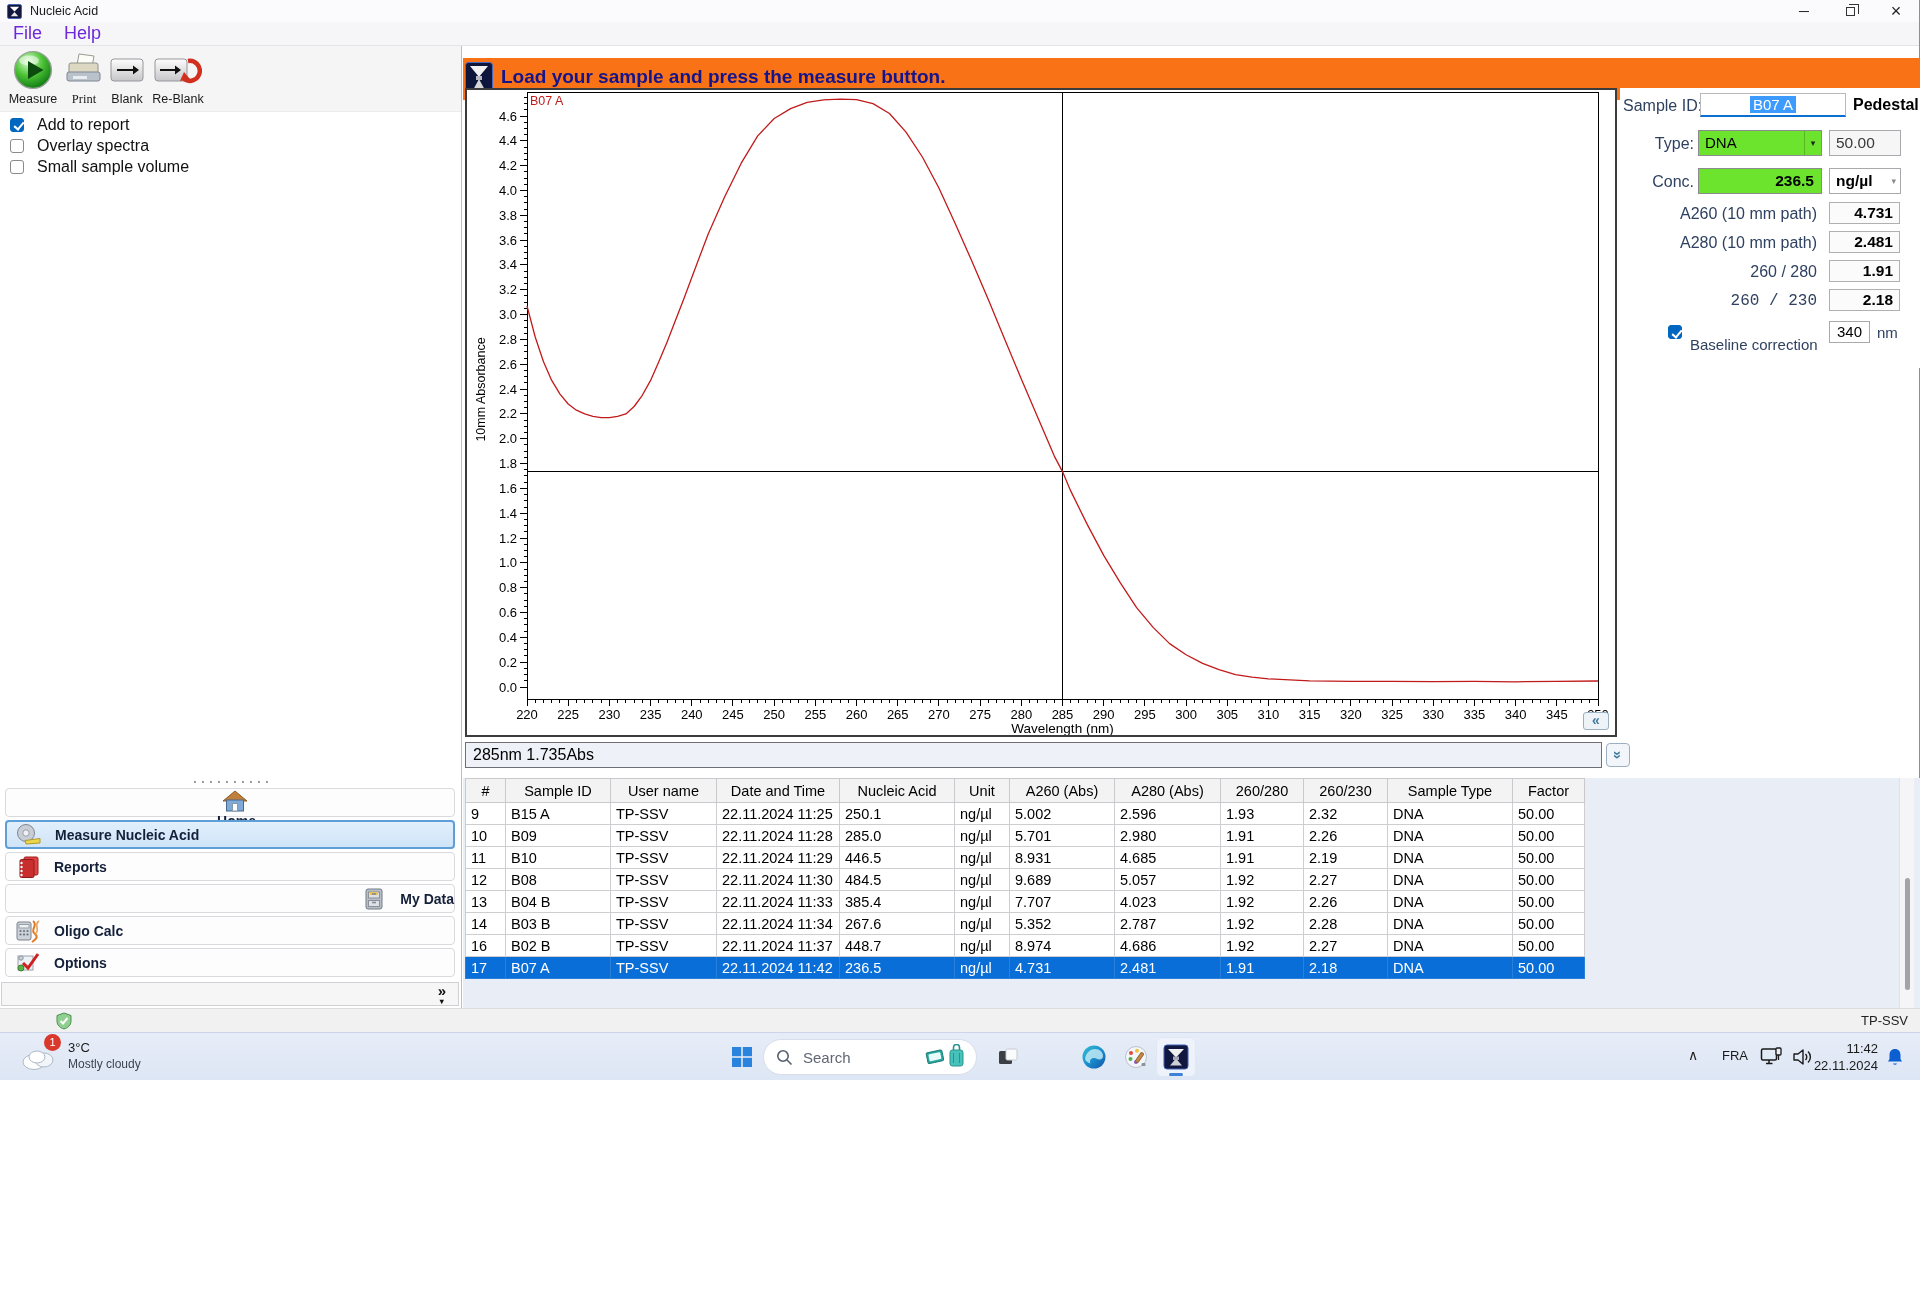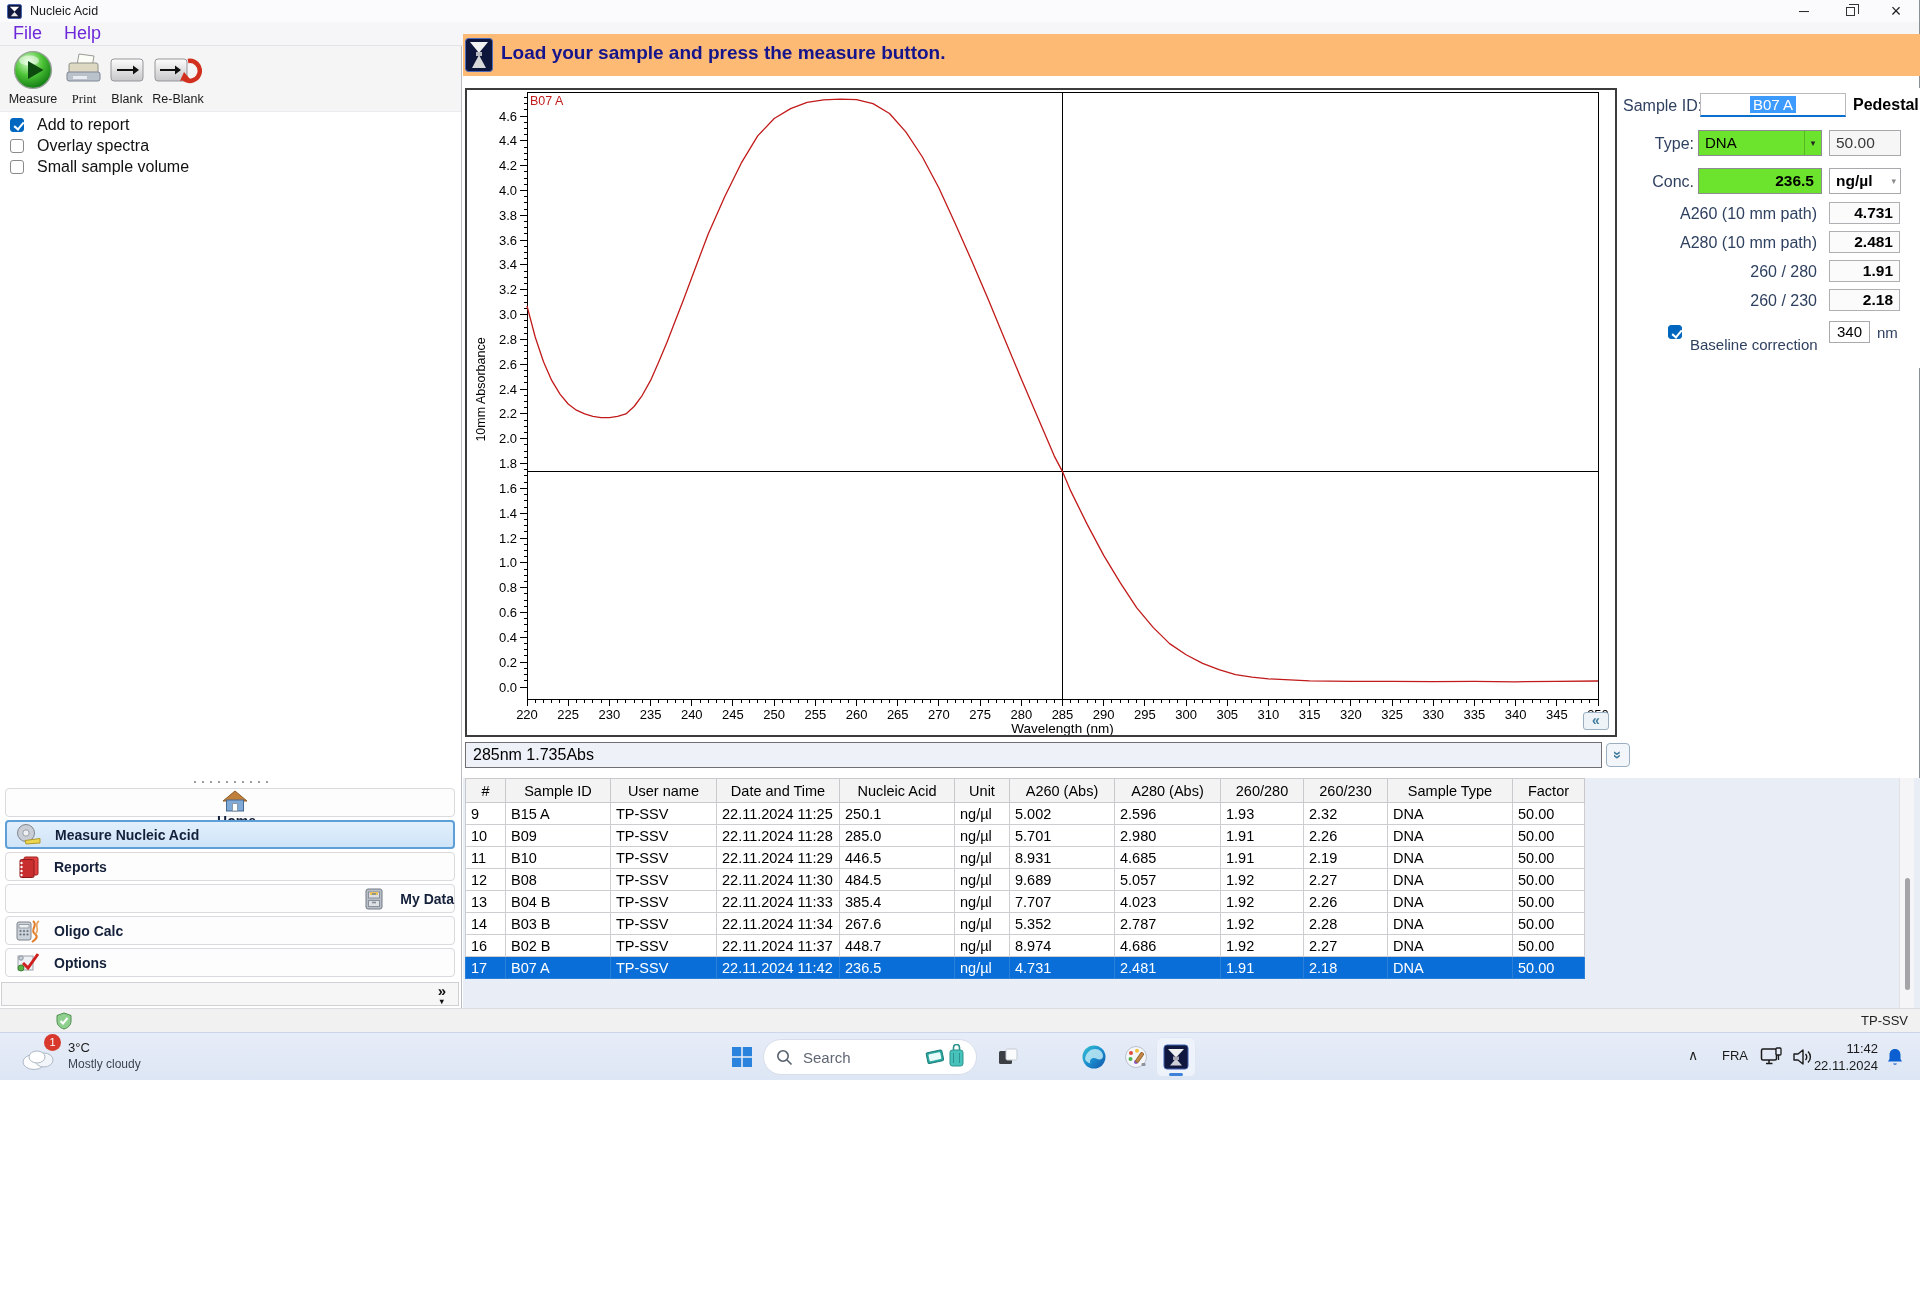--- a/index.html
+++ b/index.html
@@ -43,21 +43,21 @@
   .nav-footer { position:absolute; left:1px; top:936px; width:458px; height:24px; background:#f6f6f7; border:1px solid #cfcfd4; }
   .nav-more { position:absolute; right:12px; top:0px; font-size:15px; font-weight:bold; color:#111; line-height:16px; text-align:center; }
   .nav-more-caret { display:block; font-size:8px; line-height:6px; color:#111; }
 
   
   .app-status { position:absolute; left:0; top:1008px; width:1920px; height:24px; background:#f1f1f2; border-top:1px solid #dcdce0; }
   .shield { position:absolute; left:55px; top:3px; }
   .status-user { position:absolute; right:12px; top:4px; font-size:13px; color:#222; }
 
   
-  .message-bar { position:absolute; left:463px; top:34px; width:1457px; height:42px; background:#fdba74; }
+  .message-bar { position:absolute; left:463px; top:58px; width:1457px; height:42px; background:#f97316; }
   .msg-ico { position:absolute; left:2px; top:4px; }
   .msg-text { position:absolute; left:38px; top:8px; font-size:19px; font-weight:bold; color:#14148c; }
 
   .chart-box { position:absolute; left:465px; top:88px; width:1152px; height:649px; background:#fff; border:2px solid #3c3c3c; }
   .collapse-btn { position:absolute; right:6px; bottom:5px; width:26px; height:18px; border:1px solid #9ab0c2; border-radius:3px; background:#eef3f8; color:#417c9e; font-size:14px; font-weight:bold; line-height:15px; text-align:center; }
 
   .readout { position:absolute; left:465px; top:742px; width:1137px; height:26px; border:1px solid #6f6f74; background:#eef1f8; font-size:16px; color:#000; line-height:24px; padding-left:7px; }
   .expand-btn { position:absolute; left:1606px; top:743px; width:24px; height:24px; border:1px solid #9ab0c2; border-radius:4px; background:#f2f6fa; color:#417c9e; font-size:15px; font-weight:bold; text-align:center; line-height:22px; }
   .expand-btn span { display:inline-block; transform:rotate(90deg); }
 
@@ -617,21 +617,21 @@
         <span>ng/µl</span>
         <span style="position:absolute;right:4px;top:0;font-size:9px;color:#8a8a8a;line-height:24px;font-weight:normal;">▾</span>
       </div>
 
       <span class="lbl-right" style="top:117px;">A260 (10 mm path)</span>
       <div class="val-box" style="top:114px;">4.731</div>
       <span class="lbl-right" style="top:146px;">A280 (10 mm path)</span>
       <div class="val-box" style="top:143px;">2.481</div>
       <span class="lbl-right" style="top:175px;">260 / 280</span>
       <div class="val-box" style="top:172px;">1.91</div>
-      <span class="lbl-right" style="top:204px;">260 / 230</span>
+      <span class="lbl-right" style="top:204px;font-family:Liberation Mono, monospace;">260 / 230</span>
       <div class="val-box" style="top:201px;">2.18</div>
 
       <span class="cbx checked" style="position:absolute;left:48px;top:237px;"></span>
       <span class="sp-lbl" style="left:70px;top:248px;font-size:15px;">Baseline correction</span>
       <div class="sp-box" style="left:209px;top:233px;width:41px;height:22px;background:#fff;text-align:center;line-height:20px;font-size:15px;">340</div>
       <span class="sp-lbl" style="left:257px;top:236px;font-size:15px;">nm</span>
     </div>
 
     <div class="table-area">
       <table class="results" id="results-table">

